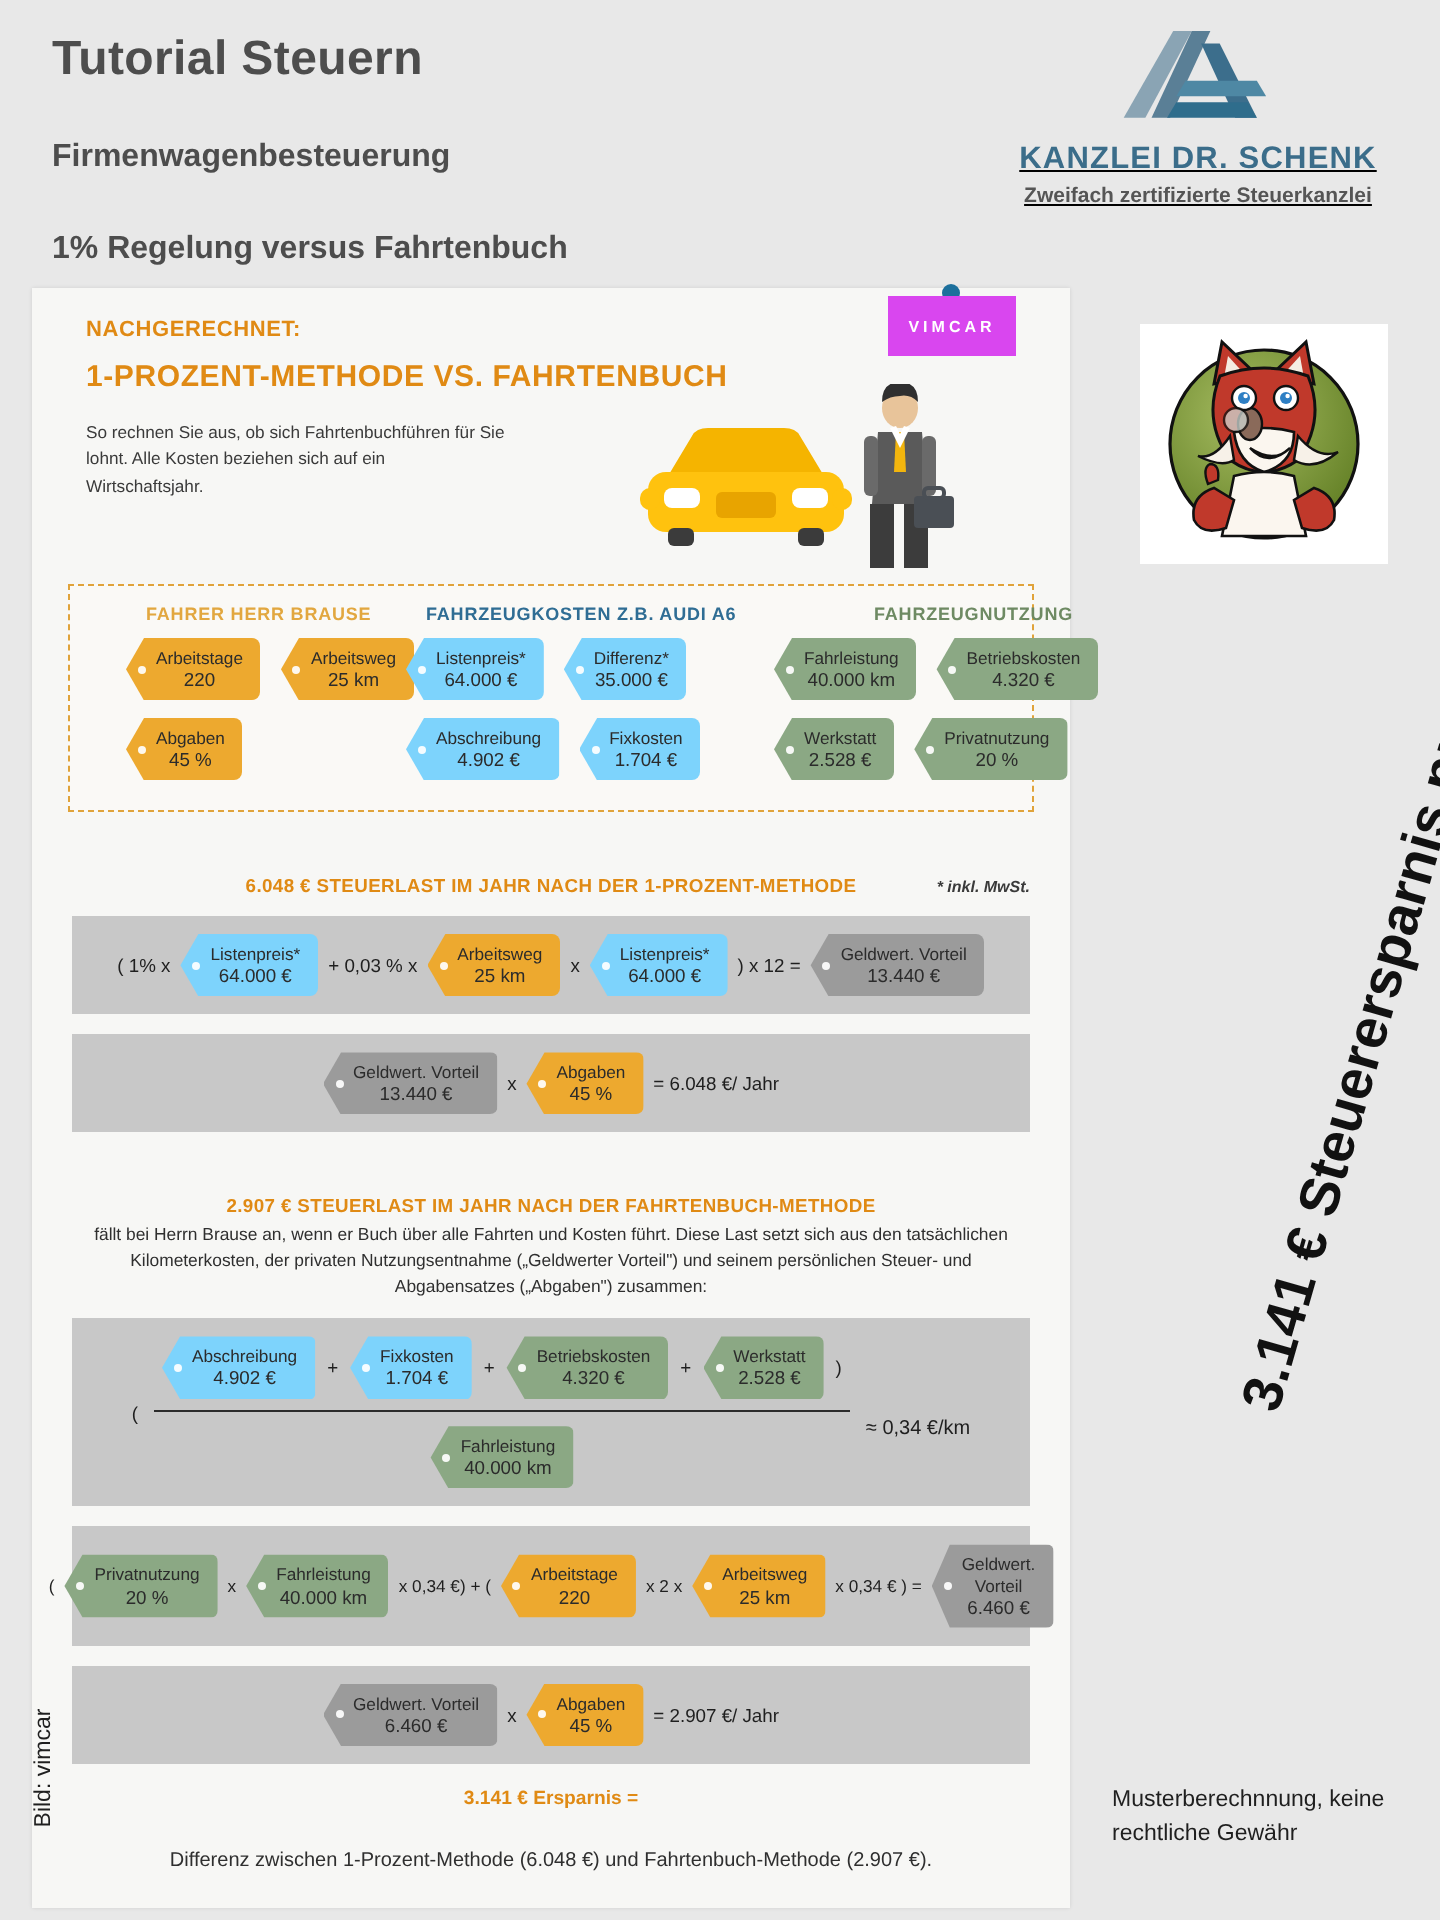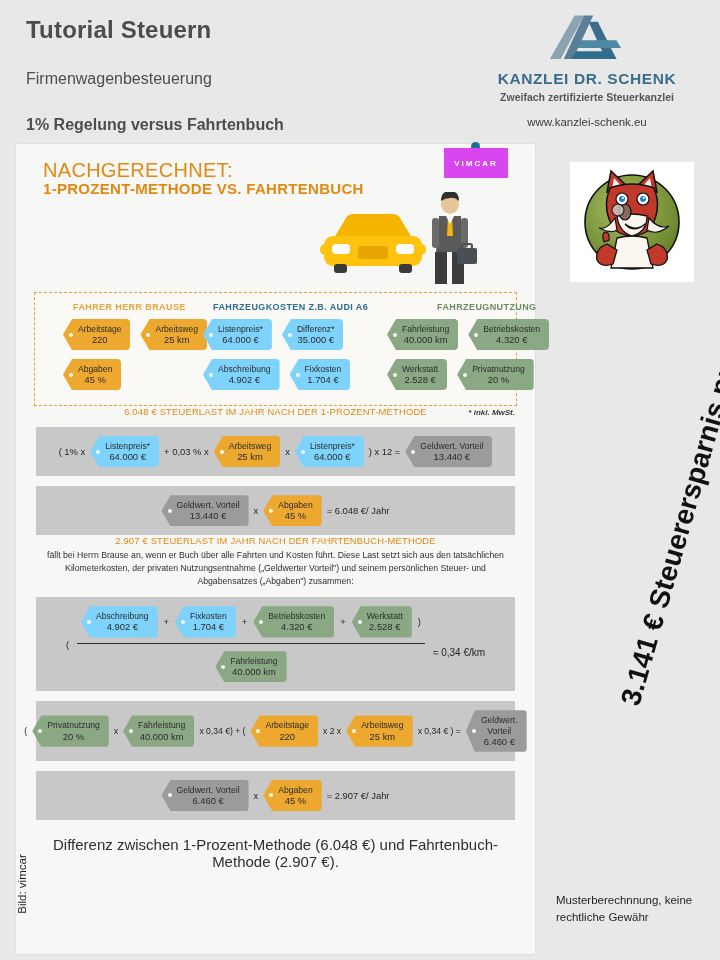--- a/index.html
+++ b/index.html
@@ -12,45 +12,45 @@
   }
 
   
   #top-header { position:absolute; left:0; top:0; width:720px; height:142px; }
   #tutorial-title {
     position:absolute; left:26px; top:16px;
     font-size:24px; font-weight:bold; color:#4d4d4d; letter-spacing:.2px;
   }
   #subtitle-1 {
     position:absolute; left:26px; top:70px;
-    font-size:16px; font-weight:normal; color:#4d4d4d;
+    font-size:16px; font-weight:bold; color:#4d4d4d;
   }
   #subtitle-2 {
     position:absolute; left:26px; top:116px;
     font-size:16px; font-weight:bold; color:#4d4d4d;
   }
 
   
-  #kanzlei-block { position:absolute; left:466px; top:14px; width:242px; text-align:center; }
+  #kanzlei-block { position:absolute; left:478px; top:14px; width:242px; text-align:center;text-decoration:underline; }
   #kanzlei-mark { height:48px; margin-bottom:4px; }
   #kanzlei-name { font-size:15.5px; font-weight:bold; color:#3b6d8a; letter-spacing:.6px; }
   #kanzlei-tagline { font-size:10.5px; font-weight:bold; color:#555; margin-top:3px; }
   #kanzlei-url { font-size:11.5px; color:#3a3a3a; margin-top:13px; }
 
   
   #infographic {
     position:absolute; left:16px; top:144px; width:519px; height:810px;
     background:#f7f7f5;
     box-shadow:0 0 2px rgba(0,0,0,.10);
   }
 
   .ig-head { position:relative; height:148px; }
   #ig-title-1 {
     position:absolute; left:27px; top:15px;
-    font-size:20px; font-weight:normal; color:#e08a14; letter-spacing:.3px;
+    font-size:11px; font-weight:bold; color:#e08a14; letter-spacing:.3px;
   }
   #ig-title-2 {
     position:absolute; left:27px; top:36px;
     font-size:15px; font-weight:bold; color:#e08a14; letter-spacing:.3px;
   }
   #ig-intro {
     position:absolute; left:27px; top:66px; width:210px;
     font-size:8.6px; line-height:1.55; color:#3a3a3a;
   }
   #vimcar-logo {
@@ -107,22 +107,22 @@
   #tr-nutz-2    { left:352px; top:66px; }
 
   #mwst-note {
     position:absolute; right:20px; top:2px;
     font-size:8px; font-style:italic; font-weight:bold; color:#3a3a3a;
   }
 
   
   .sec-wrap { position:relative; padding:0 20px; }
   .sec-head {
-    text-align:center; font-size:9.4px; font-weight:normal;
-    color:#e08a14; margin-top:0; letter-spacing:.2px;
+    text-align:center; font-size:9.4px; font-weight:bold;
+    color:#e08a14; margin-top:31px; letter-spacing:.2px;
   }
   .sec-body {
     text-align:center; font-size:8.7px; line-height:1.45;
     color:#2f2f2f; margin-top:3px; padding:0 4px;
   }
 
   
   .band {
     margin:10px 20px 0 20px; background:#c8c8c8;
     display:flex; align-items:center; justify-content:center;
@@ -134,21 +134,21 @@
   
   .frac { display:flex; align-items:center; gap:8px; }
   .frac-col { display:flex; flex-direction:column; align-items:center; }
   .frac-num { display:flex; align-items:center; gap:6px; padding:0 4px; }
   .frac-bar { height:1.6px; background:#2b2b2b; width:100%; margin:5px 0 7px 0; }
   .frac-den { display:flex; justify-content:center; }
   .frac-res { font-size:10px; color:#1f1f1f; align-self:center; padding-top:16px; }
 
   .final-note { text-align:center; padding:12px 20px 14px 20px; }
   .final-head { font-size:9.6px; font-weight:bold; color:#e08a14; }
-  .final-body { font-size:15px; color:#2f2f2f; margin-top:4px; }
+  .final-body { font-size:10px; color:#2f2f2f; margin-top:20px; }
 
   
   #fox-frame {
     position:absolute; left:570px; top:162px; width:124px; height:120px;
     background:#fff;
     display:flex; align-items:center; justify-content:center;
   }
   #savings-rotated {
     position:absolute; left:430px; top:480px;
     width:520px; transform-origin:center center;
@@ -177,29 +177,29 @@
   <div id="kanzlei-block">
     <svg id="kanzlei-mark" viewBox="0 0 120 62" width="96" height="48">
       <polygon points="44,2 56,2 26,58 12,58" fill="#8aa4b4"></polygon>
       <polygon points="56,2 68,2 42,58 30,58" fill="#5a7f96"></polygon>
       <polygon points="62,10 74,10 98,58 84,58" fill="#3c6e8c"></polygon>
       <polygon points="52,34 98,34 104,44 46,44" fill="#4e88a4"></polygon>
       <polygon points="46,48 92,48 98,58 40,58" fill="#2f6d8c"></polygon>
     </svg>
     <div id="kanzlei-name">KANZLEI DR. SCHENK</div>
     <div id="kanzlei-tagline">Zweifach zertifizierte Steuerkanzlei</div>
-    <div id="kanzlei-url">www.kanzlei-schenk.eu</div>
   </div>
 </div>
 
 <div id="infographic">
 
   <div class="ig-head">
     <div id="ig-title-1">NACHGERECHNET:</div>
     <div id="ig-title-2">1-PROZENT-METHODE VS. FAHRTENBUCH</div>
+    <div id="ig-intro">So rechnen Sie aus, ob sich Fahrtenbuchführen für Sie lohnt. Alle Kosten beziehen sich auf ein Wirtschaftsjahr.</div>
     <div id="vimcar-dot"></div>
     <div id="vimcar-logo">VIMCAR</div>
 
     <svg id="hero-art" viewBox="0 0 175 96">
 
       <g>
         <path d="M28 46 L40 26 Q42 22 48 22 L86 22 Q92 22 94 26 L106 46 Z" fill="#f5b400"></path>
         <rect x="18" y="44" width="98" height="30" rx="9" fill="#ffc20e"></rect>
         <rect x="14" y="52" width="10" height="11" rx="5" fill="#ffc20e"></rect>
         <rect x="110" y="52" width="10" height="11" rx="5" fill="#ffc20e"></rect>
@@ -410,20 +410,21 @@
     </span>
     <span class="op">x</span>
     <span class="tag orange">
       <span class="tl">Abgaben</span>
       <span class="tv">45 %</span>
     </span>
     <span class="op">= 2.907 €/ Jahr</span>
   </div>
 
   <div class="final-note">
+    <div class="final-head">3.141 € Ersparnis =</div>
     <div class="final-body">Differenz zwischen 1-Prozent-Methode (6.048 €) und Fahrtenbuch-Methode (2.907 €).</div>
   </div>
 </div>
 
 <div id="fox-frame">
   <svg width="110" height="108" viewBox="0 0 110 108">
     <defs>
       <radialGradient id="gcirc" cx="40%" cy="35%" r="75%">
         <stop offset="0%" stop-color="#a7bd62"></stop>
         <stop offset="100%" stop-color="#5f7c22"></stop>

